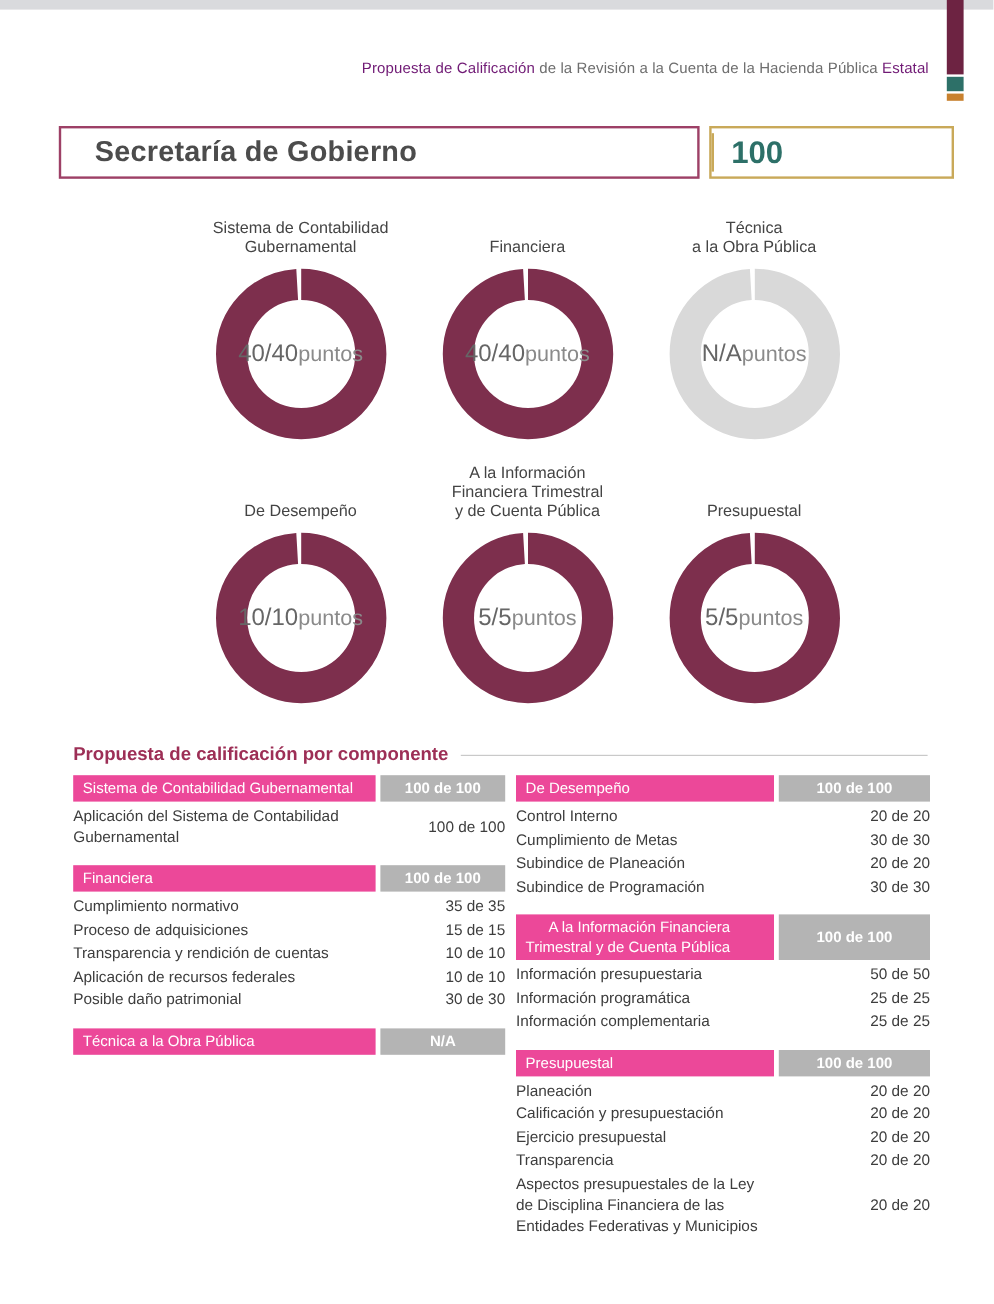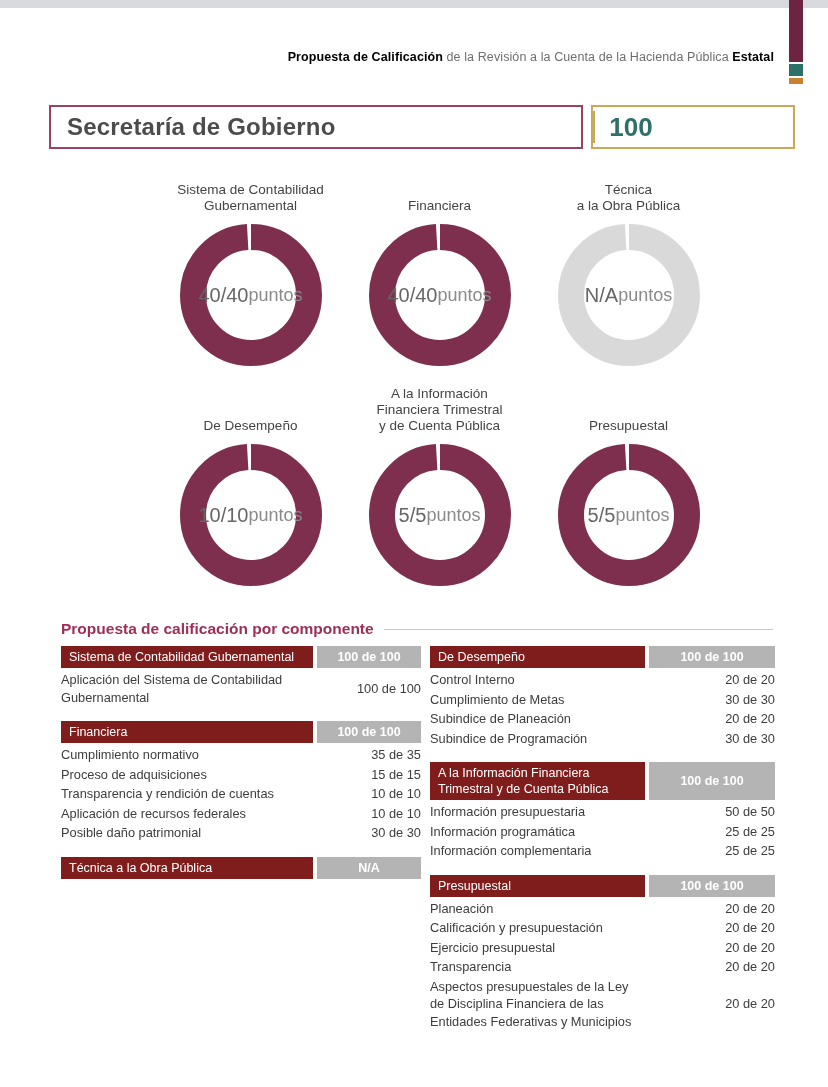--- a/index.html
+++ b/index.html
@@ -34,37 +34,37 @@
 
   .kicker {
     position: absolute;
     left: 0; top: 50px;
     width: 774px;
     text-align: right;
     font-size: 12.5px;
     color: #6e6e6e;
     letter-spacing: .1px;
   }
-  .kicker b { color: #000000; font-weight: bold; }
+  .kicker b { color: #701a75; font-weight: normal; }
 
   
   .title-box {
     position: absolute;
     left: 49px; top: 105px;
     width: 534px; height: 44px;
     border: 2px solid #9d4066;
     box-sizing: border-box;
     display: flex;
     align-items: center;
   }
   .title-box .title-text {
     font-size: 24px;
     font-weight: bold;
     color: #4c4c4c;
-    padding-left: 16px;
+    padding-left: 28px;
     letter-spacing: .2px;
   }
   .score-box {
     position: absolute;
     left: 591px; top: 105px;
     width: 204px; height: 44px;
     border: 2px solid #c9a959;
     box-sizing: border-box;
     display: flex;
     align-items: stretch;
@@ -151,28 +151,29 @@
     margin-left: 10px;
   }
 
   .columns { display: flex; margin-top: 8px; }
   .col-left  { width: 360px; }
   .col-right { width: 345px; margin-left: 9px; }
 
   .block { margin-bottom: 14px; }
   .block-head { display: flex; }
   .block-head .bh-name {
-    background: #7f1d1d;
+    background: #ec4899;
     color: #ffffff;
     font-size: 12.5px;
     padding: 3px 8px;
     box-sizing: border-box;
     display: flex;
     align-items: center;
     line-height: 16px;
+    text-align: right;
   }
   .block-head .bh-score {
     background: #b4b4b4;
     color: #ffffff;
     font-size: 12.5px;
     font-weight: bold;
     display: flex;
     align-items: center;
     justify-content: center;
     margin-left: 4px;

